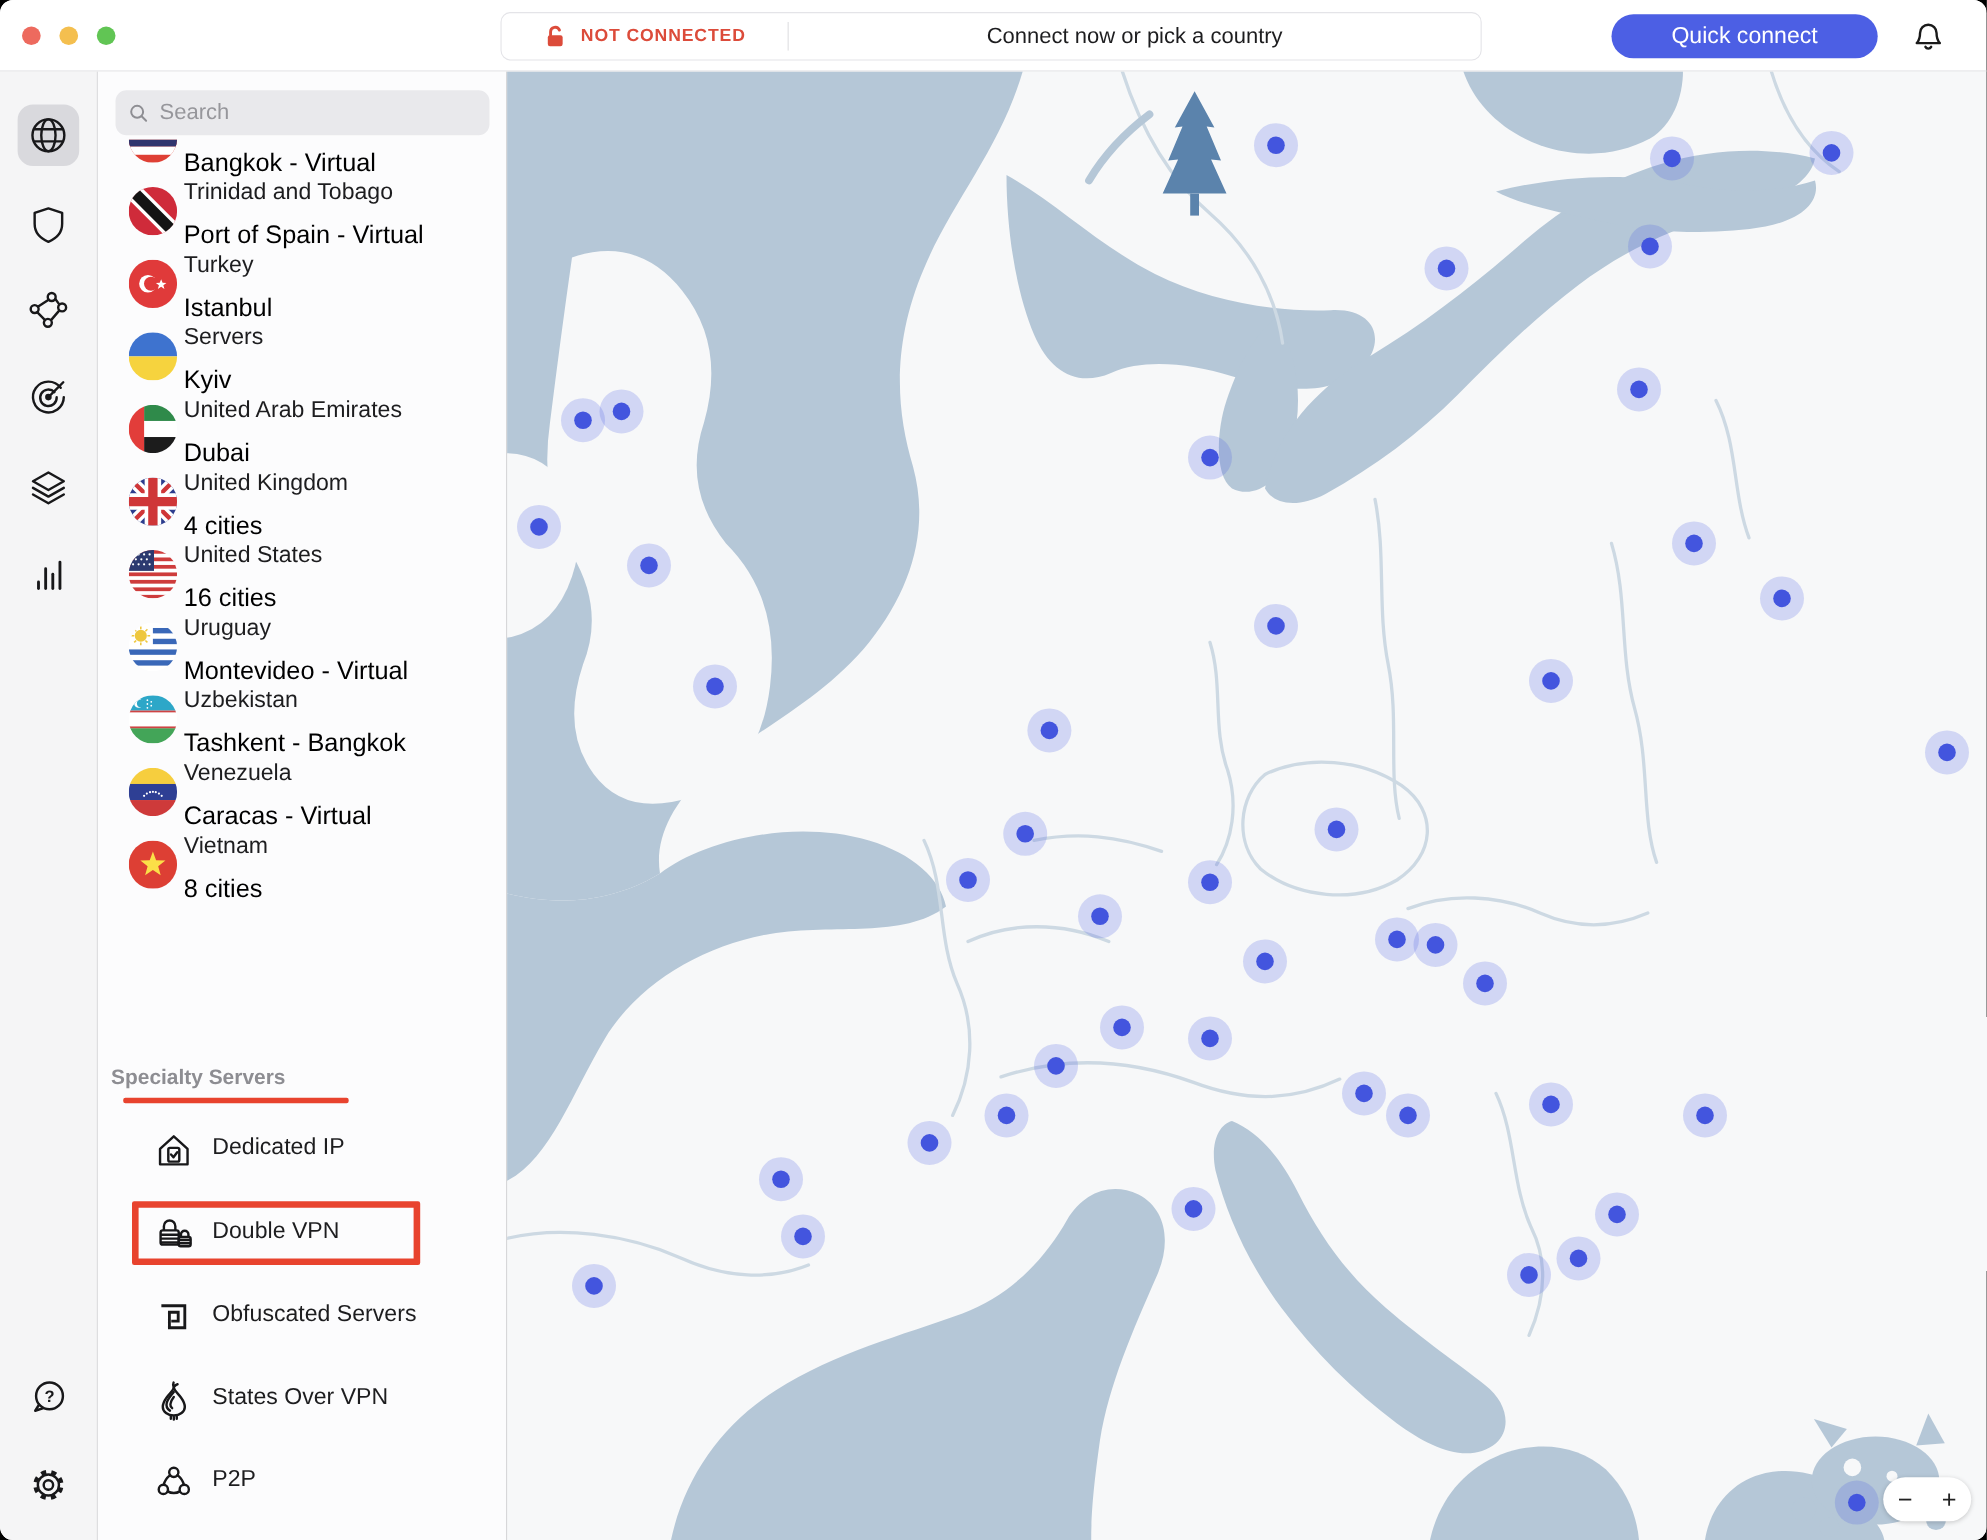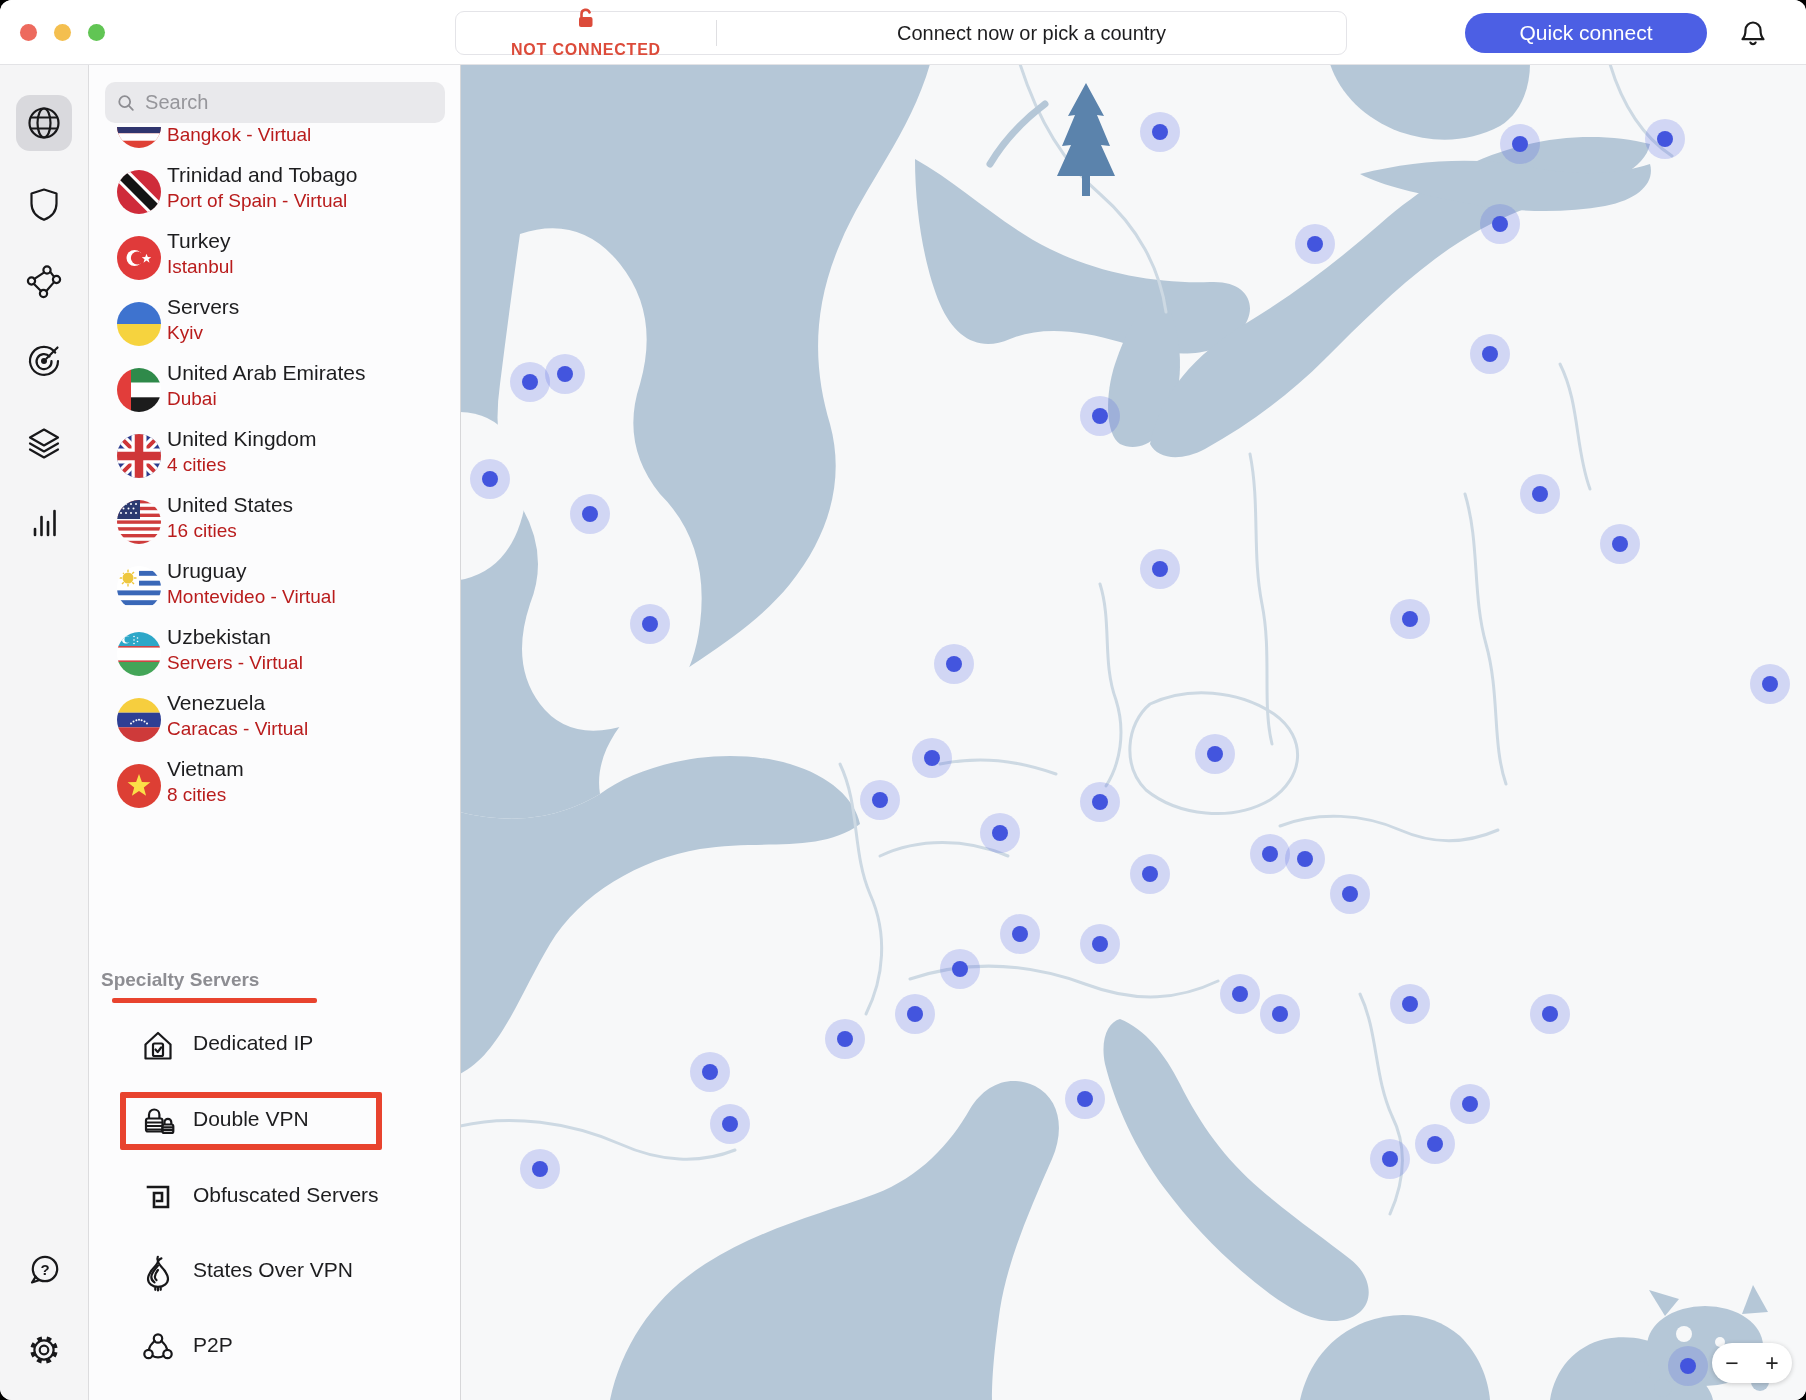--- a/index.html
+++ b/index.html
@@ -5,21 +5,21 @@
   html,body{margin:0;padding:0;background:#000;}
   body{width:1806px;height:1400px;font-family:"Liberation Sans","DejaVu Sans",sans-serif;-webkit-font-smoothing:antialiased;}
   #app{position:relative;width:1806px;height:1400px;background:#fff;border-radius:12px;overflow:hidden;}
 
   
   .topbar{position:absolute;left:0;top:0;width:1806px;height:64px;background:#ffffff;border-bottom:1px solid #e3e3e6;z-index:30;}
   .traffic{position:absolute;left:20px;top:24px;display:flex;gap:17px;}
   .tl{width:17px;height:17px;border-radius:50%;}
   .tl.close{background:#ed6a5e;}.tl.min{background:#f4bf4f;}.tl.max{background:#61c554;}
   .status-pill{position:absolute;left:455px;top:11px;width:890px;height:42px;border:1px solid #e4e4e8;border-radius:9px;background:#fff;display:flex;align-items:center;}
-  .status-left{width:260px;display:flex;align-items:center;justify-content:center;gap:12px;flex-direction:column;}
+  .status-left{width:260px;display:flex;align-items:center;justify-content:center;gap:12px;}
   .status-text{font-size:16px;font-weight:bold;letter-spacing:.8px;color:#dc4b3a;}
   .status-divider{width:1px;height:26px;background:#dfdfe2;}
   .connect-hint{flex:1;text-align:center;font-size:20px;color:#1d1d1f;}
   .quick-connect{position:absolute;left:1465px;top:13px;width:242px;height:40px;border-radius:20px;background:#4c5fe4;color:#fff;font-size:21px;display:flex;align-items:center;justify-content:center;border:none;cursor:pointer;}
   .bell{position:absolute;left:1738px;top:18px;width:30px;height:30px;}
 
   
   .rail{position:absolute;left:0;top:64px;width:88px;height:1336px;background:#f5f5f6;border-right:1px solid #dcdcde;z-index:20;}
   .rail-item{position:absolute;left:22px;width:44px;height:44px;}
   .rail-sel-bg{position:absolute;left:16px;top:31px;width:56px;height:56px;background:#d9d9dd;border-radius:14px;}
@@ -28,21 +28,21 @@
   
   .sidebar{position:absolute;left:88px;top:64px;width:372px;height:1336px;background:#fcfcfd;border-right:1px solid #d7d7d9;z-index:10;}
   .search-box{position:absolute;left:17px;top:18px;width:340px;height:41px;background:#e9e9ec;border-radius:10px;display:flex;align-items:center;padding:0 12px;box-sizing:border-box;}
   .search-box input{border:none;outline:none;background:transparent;font-size:20px;color:#333;margin-left:8px;width:100%;font-family:inherit;}
   .search-box input::placeholder{color:#96969b;}
   .country-list{position:absolute;left:0;top:63px;width:372px;height:840px;overflow:hidden;}
   .crow{position:absolute;left:0;width:372px;height:66px;cursor:pointer;}
   .flag{position:absolute;left:29px;top:11px;width:44px;height:44px;border-radius:50%;overflow:hidden;}
   .flag svg{display:block;width:44px;height:44px;}
   .cname{position:absolute;left:79px;top:4px;font-size:21px;font-weight:500;color:#1d1d1f;white-space:nowrap;}
-  .ccity{position:absolute;left:79px;top:31px;font-size:19px;color:#b91c1c;white-space:nowrap;}
+  .ccity{position:absolute;left:79px;top:41px;font-size:23px;color:#000000;white-space:nowrap;}
   .spec-header{position:absolute;left:13px;top:905px;font-size:19px;font-weight:bold;color:#8d8d92;}
   .spec-underline{position:absolute;left:24px;top:934px;width:205px;height:5px;background:#e8432e;border-radius:2px;}
   .spec-item{position:absolute;left:0;width:372px;height:56px;cursor:pointer;}
   .spec-icon{position:absolute;left:50px;top:8px;width:40px;height:40px;}
   .sic{stroke:#18181a;stroke-width:2.2;fill:none;stroke-linecap:round;stroke-linejoin:round;}
   .spec-label{position:absolute;left:105px;top:14px;font-size:21px;color:#1d1d1f;white-space:nowrap;}
   .annot-rect{position:absolute;left:32px;top:1028px;width:250px;height:46px;border:6px solid #e8432e;border-radius:2px;pointer-events:none;z-index:5;}
 
   
   .map{position:absolute;left:460px;top:64px;width:1346px;height:1336px;background:#f7f8f9;overflow:hidden;}
@@ -325,21 +325,21 @@
             <g fill="#fff">
                 <circle cx="17" cy="4.5" r=".8"></circle>
                 <circle cx="20.5" cy="6" r=".8"></circle>
                 <circle cx="17" cy="8" r=".8"></circle>
                 <circle cx="20.5" cy="9.5" r=".8"></circle>
                 <circle cx="17" cy="11.5" r=".8"></circle>
               </g>
           </svg>
         </span>
         <span class="cname">Uzbekistan</span>
-        <span class="ccity">Servers - Virtual</span>
+        <span class="ccity">Tashkent - Bangkok</span>
       </div>
 
       <div class="crow" style="top:560px">
         <span class="flag">
           <svg viewBox="0 0 44 44">
               <rect width="44" height="14.7" fill="#f6ce3e"></rect>
               <rect y="14.7" width="44" height="14.6" fill="#2e3f94"></rect>
               <rect y="29.3" width="44" height="14.7" fill="#ce3a3a"></rect>
             <g fill="#fff">
                 <circle cx="14" cy="25.5" r="1"></circle>

